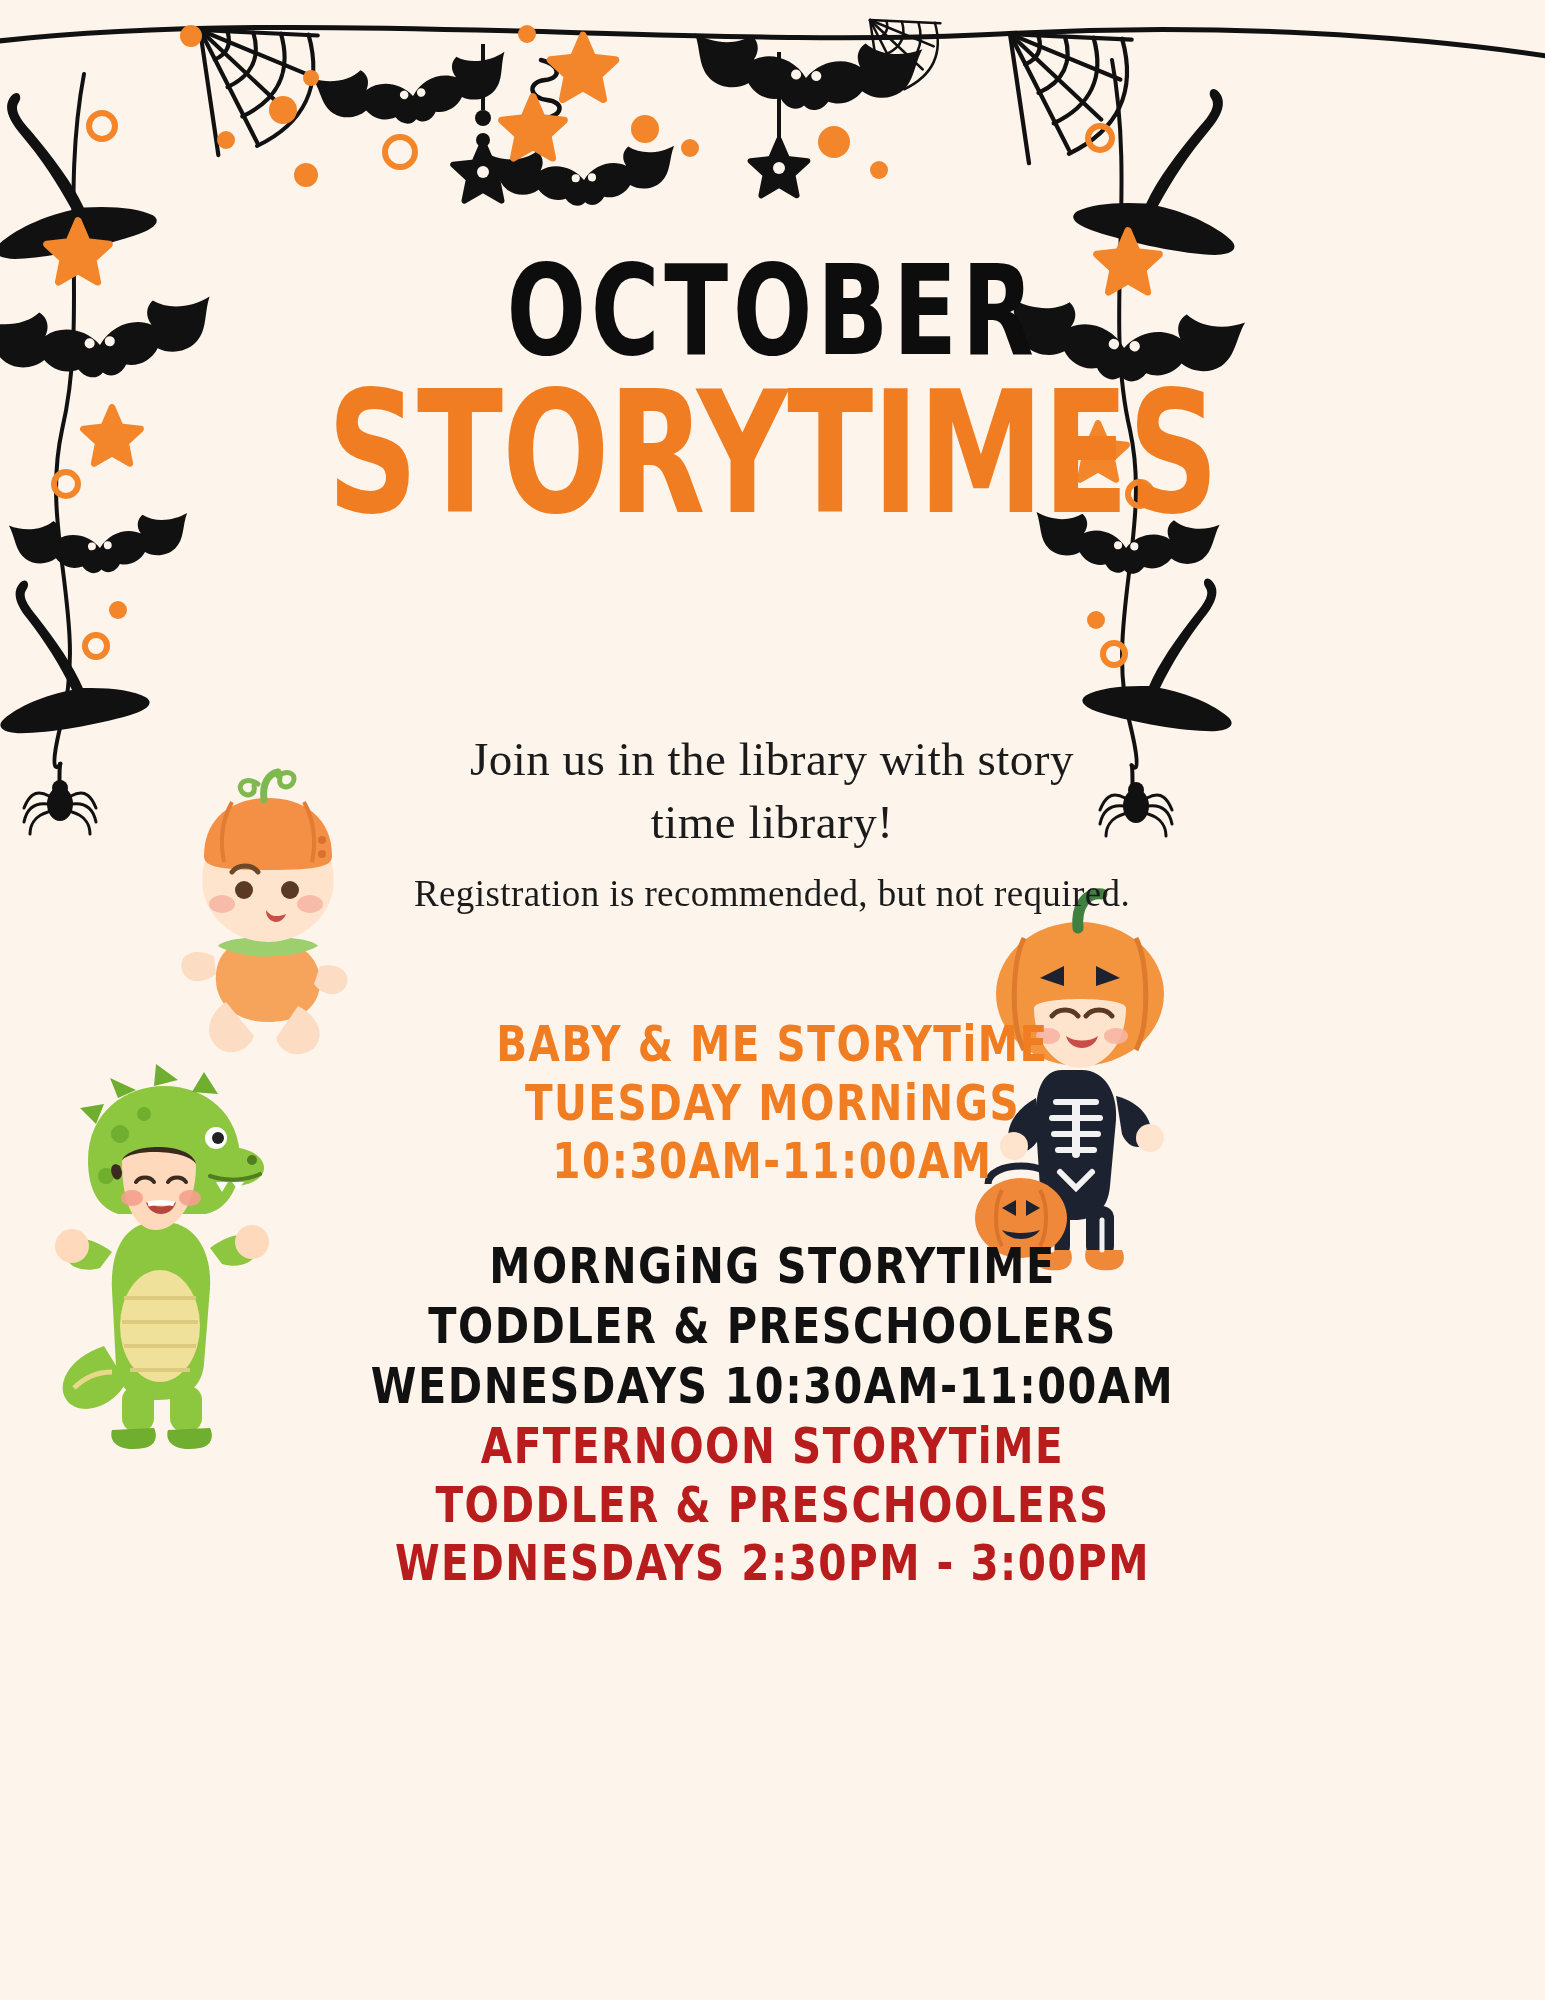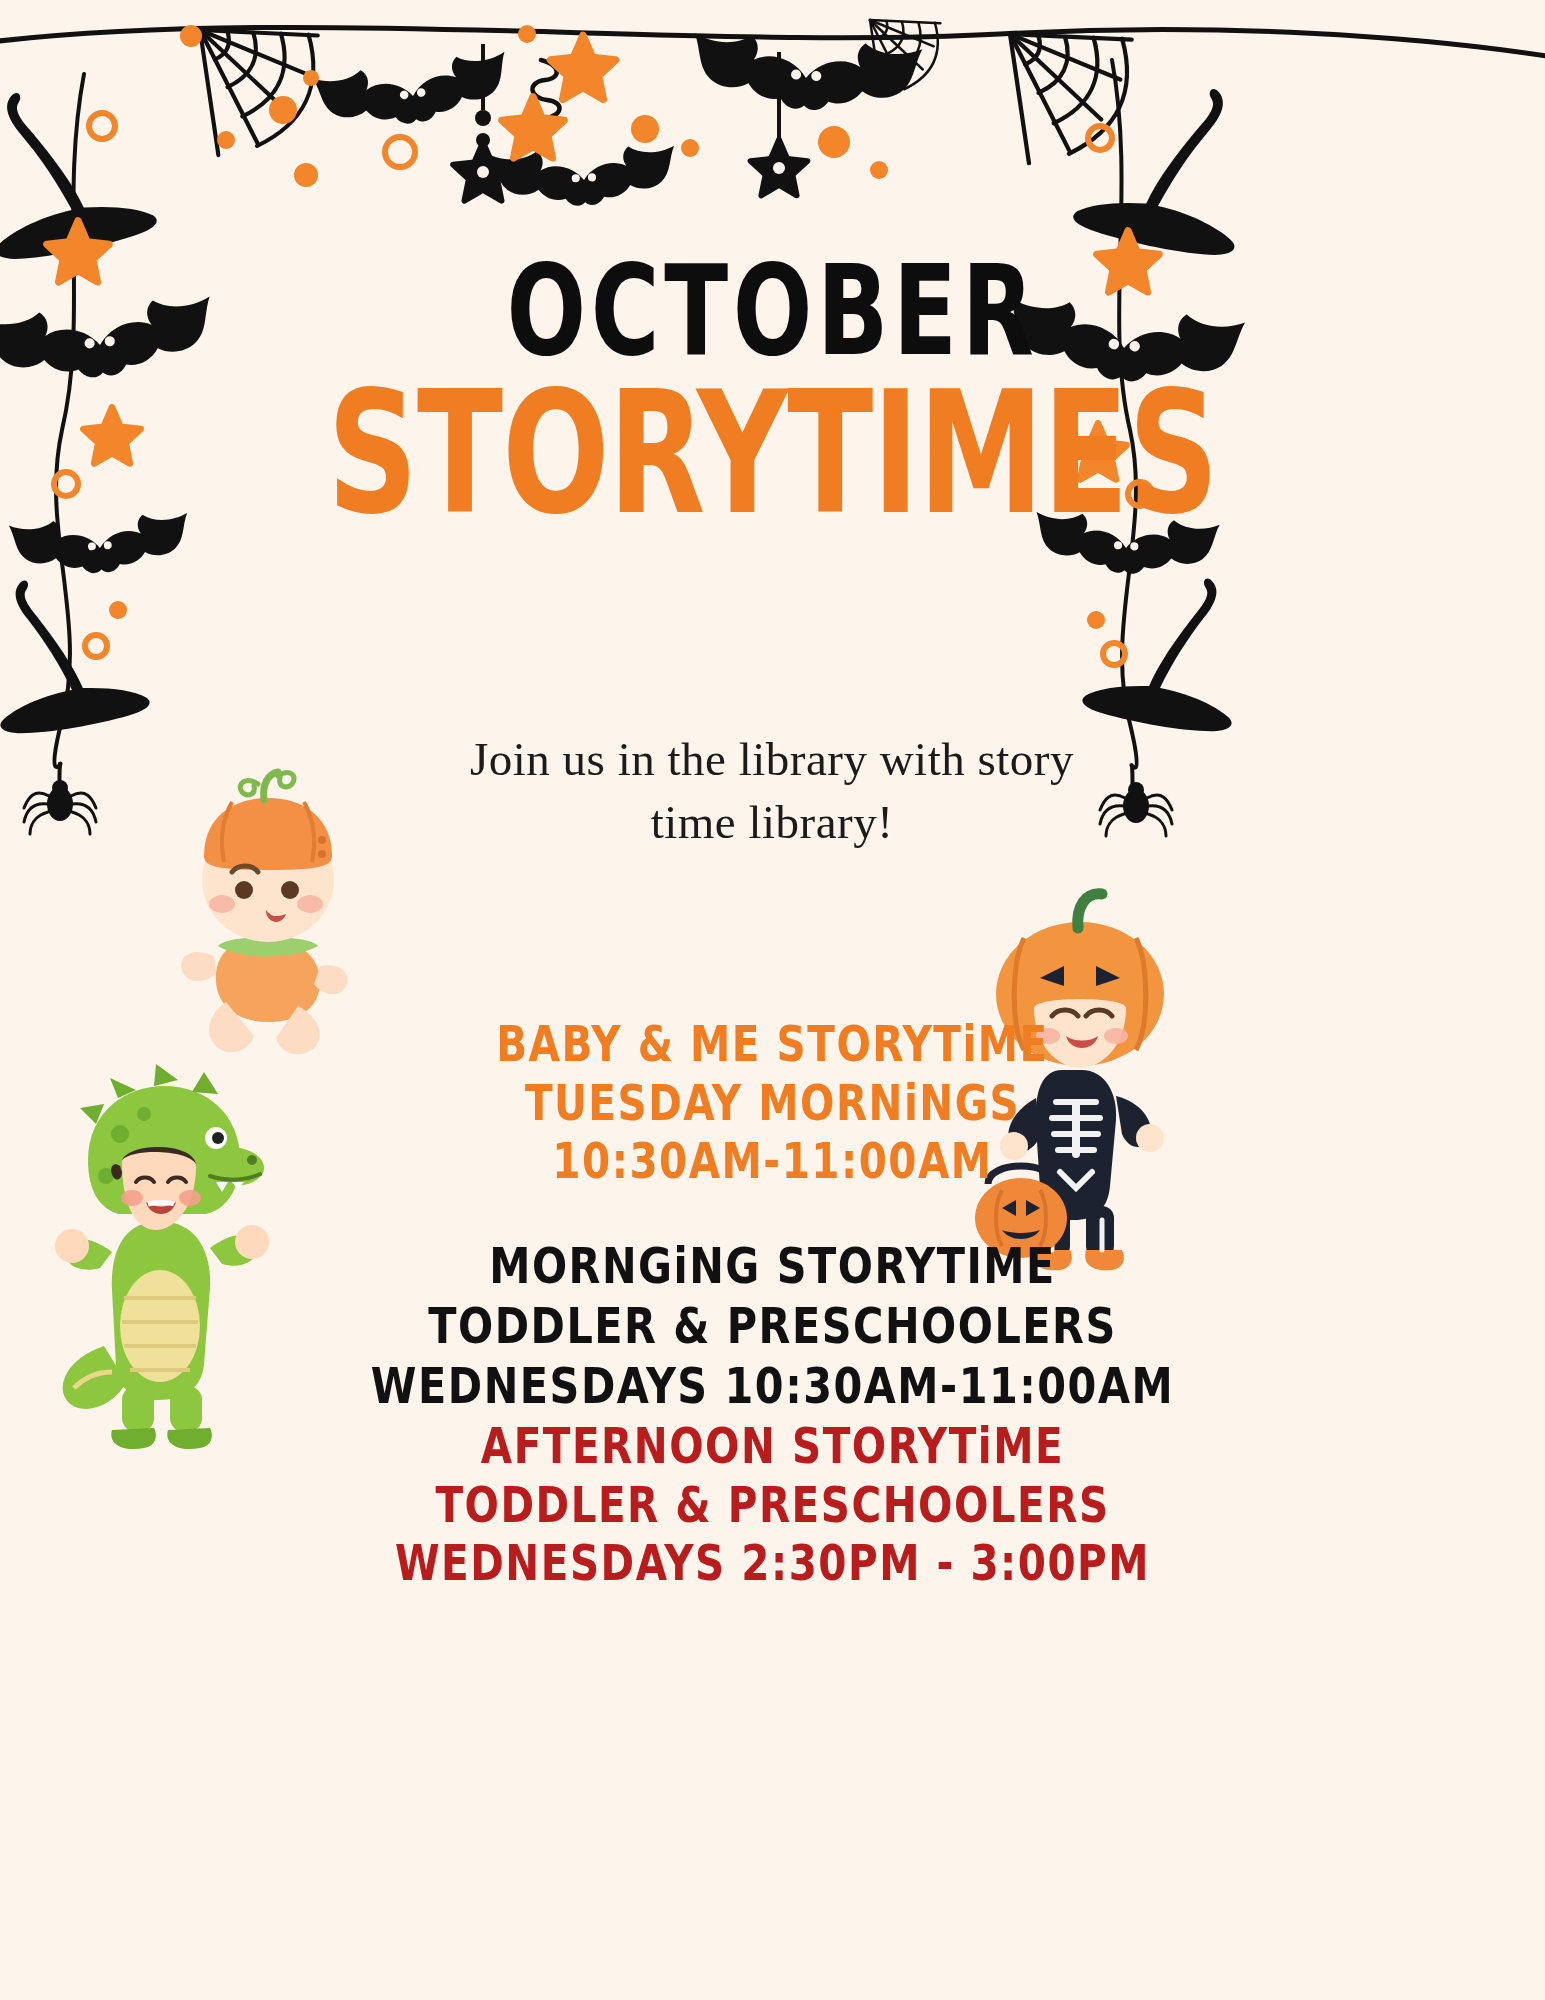--- a/index.html
+++ b/index.html
@@ -501,20 +501,21 @@
     <div class="title-block">
       <div class="title-october">OCTOBER</div>
       <div class="title-storytimes">STORYTIMES</div>
     </div>
 
     <div class="intro">
       <span>Join us in the library with story</span><br>
       <span>time library!</span>
     </div>
 
+    <div class="reg">Registration is recommended, but not required.</div>
 
     <div class="program" id="prog-0">
       <span class="ln">BABY &amp; ME STORYTiME</span>
       <span class="ln">TUESDAY MORNiNGS</span>
       <span class="ln">10:30AM-11:00AM</span>
     </div>
 
     <div class="program" id="prog-1">
       <span class="ln">MORNGiNG STORYTIME</span>
       <span class="ln">TODDLER &amp; PRESCHOOLERS</span>

